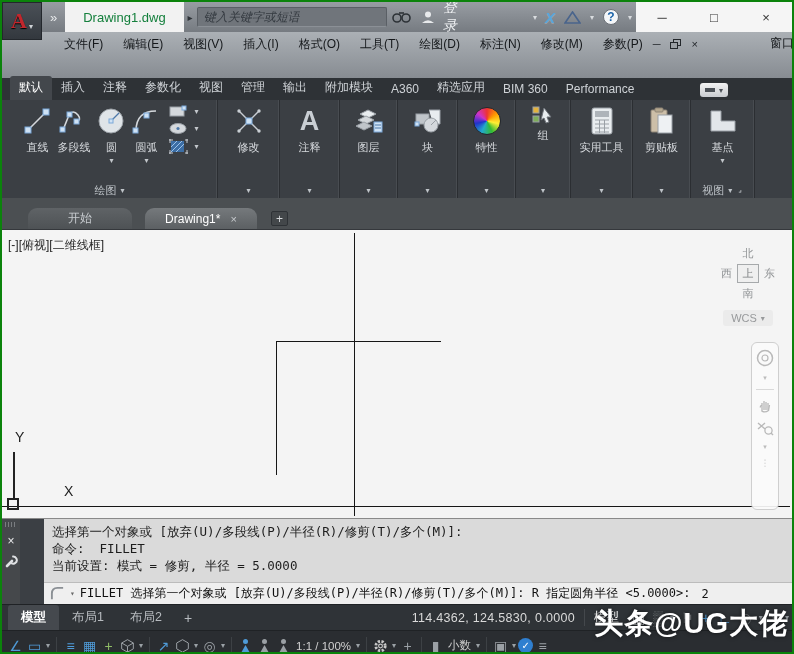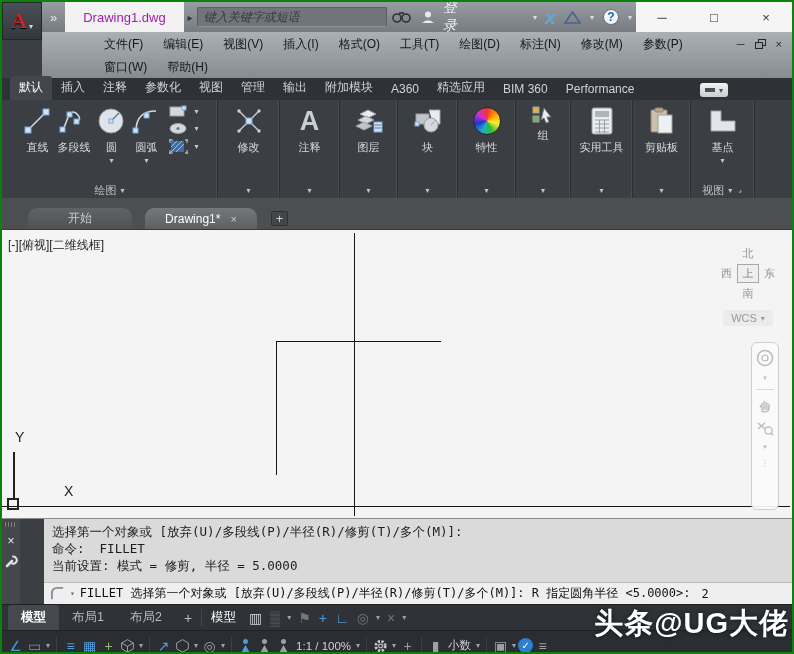--- a/index.html
+++ b/index.html
@@ -16,21 +16,21 @@
     background:linear-gradient(#989da3,#767b81); position:relative; flex:none;}
   .logo{ position:absolute; left:0; top:0; width:40px; height:38px; z-index:6;
     background:linear-gradient(#4a5057,#33383e); border:1px solid #23272c;
     display:flex; align-items:center; justify-content:center; cursor:pointer;}
   .logoA{ color:#c2272d; font-weight:bold; font-size:22px; font-family:"Liberation Serif",serif;
     text-shadow:0 1px 1px #000; }
   .logo .caret{ color:#cfd3d7; font-size:8px; margin-left:2px; margin-top:10px;}
   .qat{ display:flex; align-items:center; padding-left:44px; flex:1; min-width:0;}
   .chevrons{ color:#e8eaec; font-size:13px; padding:0 8px 0 4px; cursor:pointer;}
   .doc-chip{ background:#f2f2f2; height:100%; display:flex; align-items:center;
-    padding:0 18px; color:#a21caf; font-size:13px; }
+    padding:0 18px; color:#15803d; font-size:13px; }
   .mini-arrow{ color:#2d3237; font-size:10px; padding:0 4px; cursor:pointer;}
   .searchbox{ width:196px; height:20px; background:#70757b;
     border:1px solid #5a5f65; border-bottom-color:#8b9096; border-radius:2px;
     display:flex; align-items:center; padding:0 6px; cursor:text;}
   .searchbox .ph{ font-style:italic; color:#343a40; font-size:12px;
     white-space:nowrap; overflow:hidden;}
   .tb-ic{ display:flex; align-items:center; justify-content:center;
     padding:0 5px; cursor:pointer; height:100%;}
   .signin{ color:#f0f2f4; font-size:14px; padding:0 3px; cursor:pointer;font-style:italic;}
   .tb-caret{ color:#d9dcdf; font-size:8px; padding:0 4px; cursor:pointer;}
@@ -38,21 +38,21 @@
   .xchg{ color:#58a6dc; font-weight:bold; font-style:italic; font-size:15px;
     text-shadow:0 1px 0 #fff3; padding:0 4px; cursor:pointer;}
   .help-badge{ width:16px; height:16px; border-radius:50%; background:#f4f6f8;
     color:#1b63a8; font-weight:bold; font-size:12px; display:flex;
     align-items:center; justify-content:center; border:1px solid #6b7077; cursor:pointer;}
   .winctl{ margin-left:auto; background:#f5f5f5; height:100%; display:flex; align-items:stretch;}
   .winbtn{ width:52px; display:flex; align-items:center; justify-content:center;
     color:#333; font-size:13px; cursor:pointer;}
   
   .menubar{ flex:none; height:46px; background:linear-gradient(#abb0b5,#878c92);
-    display:flex; flex-direction:column; font-size:12px; color:#15181b;margin-left:40px;}
+    display:flex; flex-direction:row; font-size:12px; color:#15181b;}
   .menurow{ display:flex; align-items:center; height:24px; padding-left:52px;}
   .menurow.r2{ height:22px;}
   .mitem{ padding:2px 10px; cursor:pointer; white-space:nowrap;}
   .docctl{ margin-left:auto; display:flex; align-items:center; gap:10px; padding-right:10px;}
   .docctl span{ color:#23272b; font-size:11px; cursor:pointer; line-height:1;}
   .docrestore{ position:relative; width:11px; height:10px; display:inline-block;}
   .docrestore i{ position:absolute; border:1px solid #23272b; width:8px; height:7px; display:block;}
   .docrestore i:first-child{ right:0; top:0;}
   .docrestore i:last-child{ left:0; bottom:0; background:#9ba0a5;}
   
@@ -588,20 +588,21 @@
         <span class="cmd-input">2</span>
       </div>
     </div>
   </div>
 
   <div class="layoutrow">
     <span class="ltab activel">模型</span>
     <span class="ltab">布局1</span>
     <span class="ltab">布局2</span>
     <span class="lplus">+</span>
+    <span class="coords">114.4362, 124.5830, 0.0000</span>
     <span class="lmodel">模型</span>
     <span class="lic">▥</span>
     <span class="lic dim">▒</span>
     <span class="lcd">▾</span>
     <span class="lic dim">⚑</span>
     <span class="lic blue">+</span>
     <span class="lic blue">∟</span>
     <span class="lic dim">◎</span>
     <span class="lcd">▾</span>
     <span class="lic dim">×</span>

